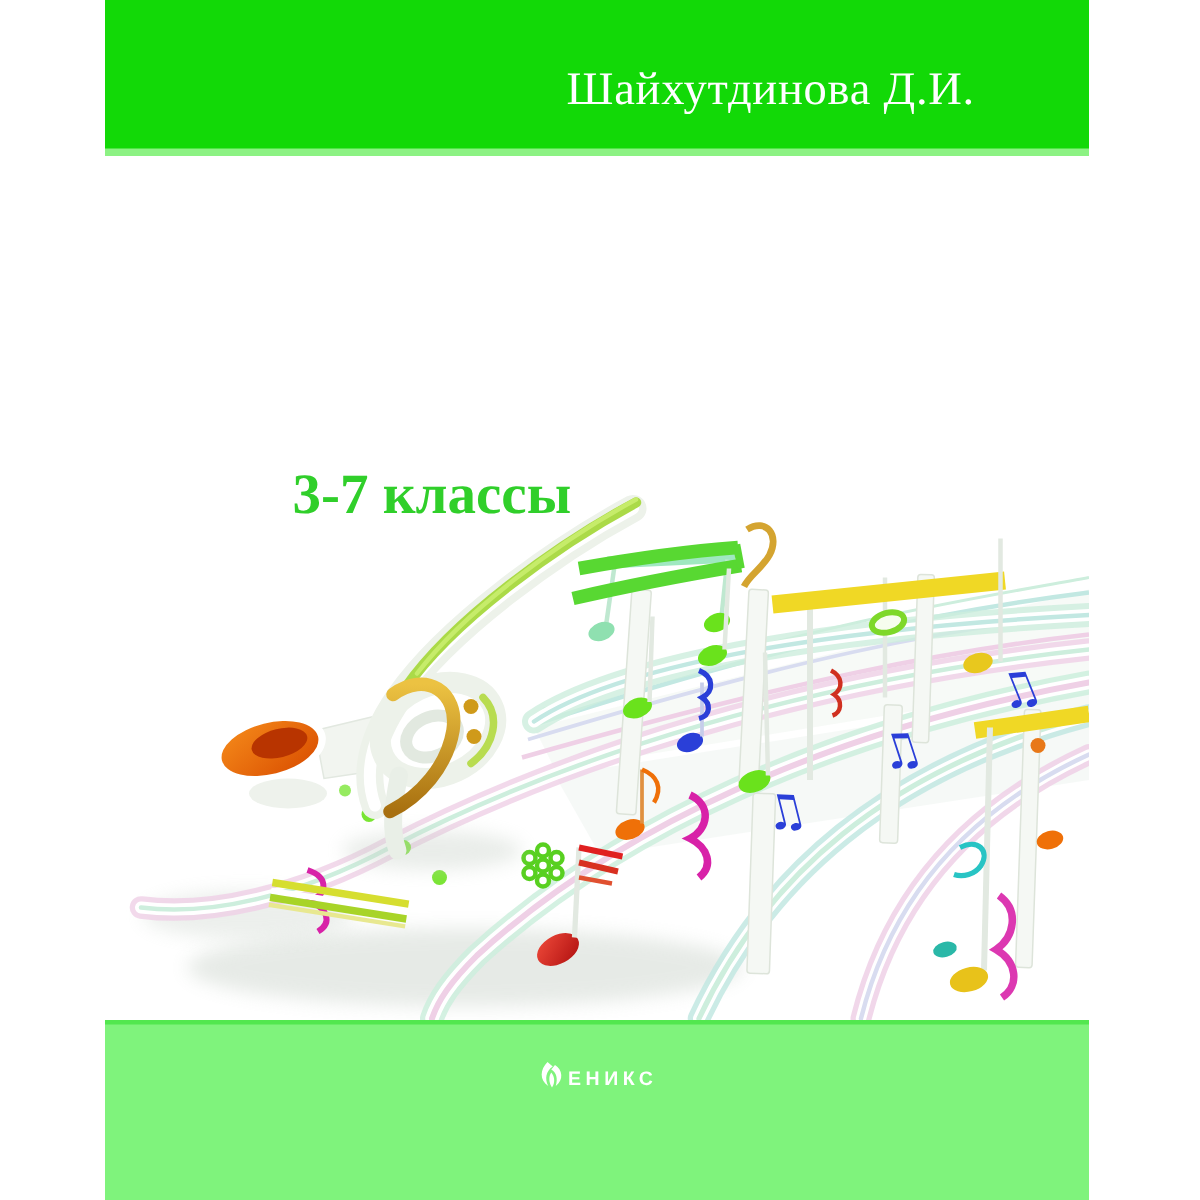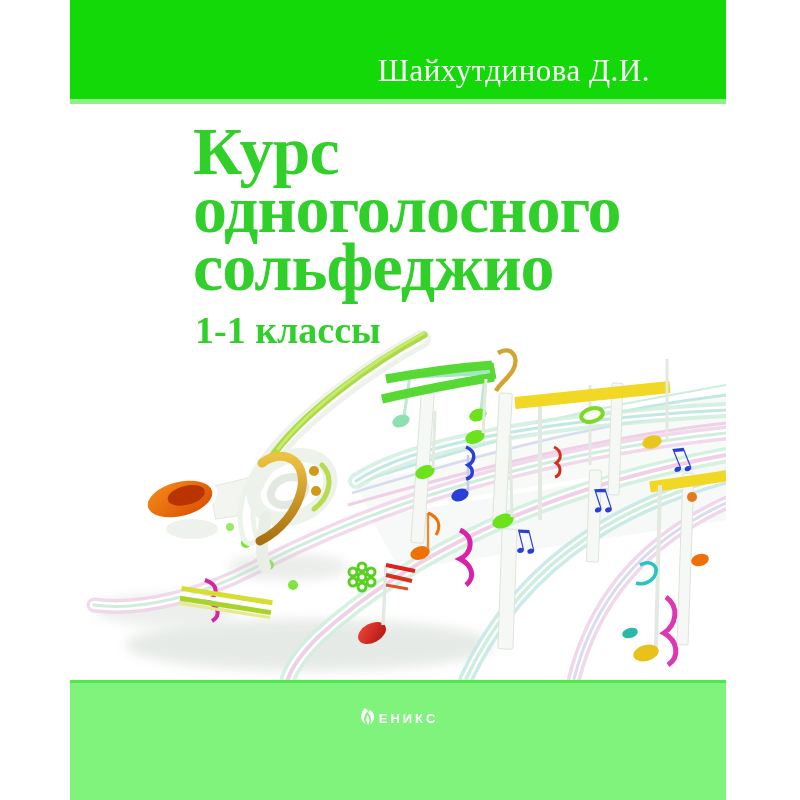--- a/index.html
+++ b/index.html
@@ -15,21 +15,21 @@
   .top-band{
     position:absolute;left:0;top:0;width:100%;height:99px;
     background:var(--top-band-green,#12d907);
     border-bottom:5px solid #8cf283;
     box-sizing:content-box;
     display:flex;justify-content:flex-end;align-items:flex-end;
   }
   .author{
     color:var(--text-white,#fff);
     font-size:31px;line-height:1;
-    padding:0 76px 13px 0;
+    padding:0 76px 25px 0;
     letter-spacing:0.5px;
     text-align:center;
   }
   .title{
     position:absolute;left:123px;top:122px;
     color:var(--title-green,#30cf2a);
     font-size:68px;font-weight:bold;line-height:58px;
     letter-spacing:-1px;white-space:nowrap;
   }
   .subtitle{
@@ -75,28 +75,23 @@
 </style>
 </head>
 <body>
 
 <div class="cover">
 
   <div class="top-band">
     <div class="author">Шайхутдинова Д.И.</div>
   </div>
 
-  <div class="title">
-    <div>Курс</div>
-    <div>одноголосного</div>
-    <div>сольфеджио</div>
-  </div>
 
   <div class="subtitle">
-    <div>1-1 классы</div>
+    <div>3-7 классы</div>
   </div>
 
   <svg class="illustration" viewBox="0 0 656 365">
     <defs>
       <linearGradient id="gradOrange" x1="0" y1="0" x2="1" y2="1">
         <stop offset="0" stop-color="#f58a1a"></stop>
           <stop offset="1" stop-color="#d94d00"></stop>
       </linearGradient>
       <linearGradient id="gradRed" x1="0" y1="0" x2="1" y2="1">
         <stop offset="0" stop-color="#ef4a3a"></stop>

